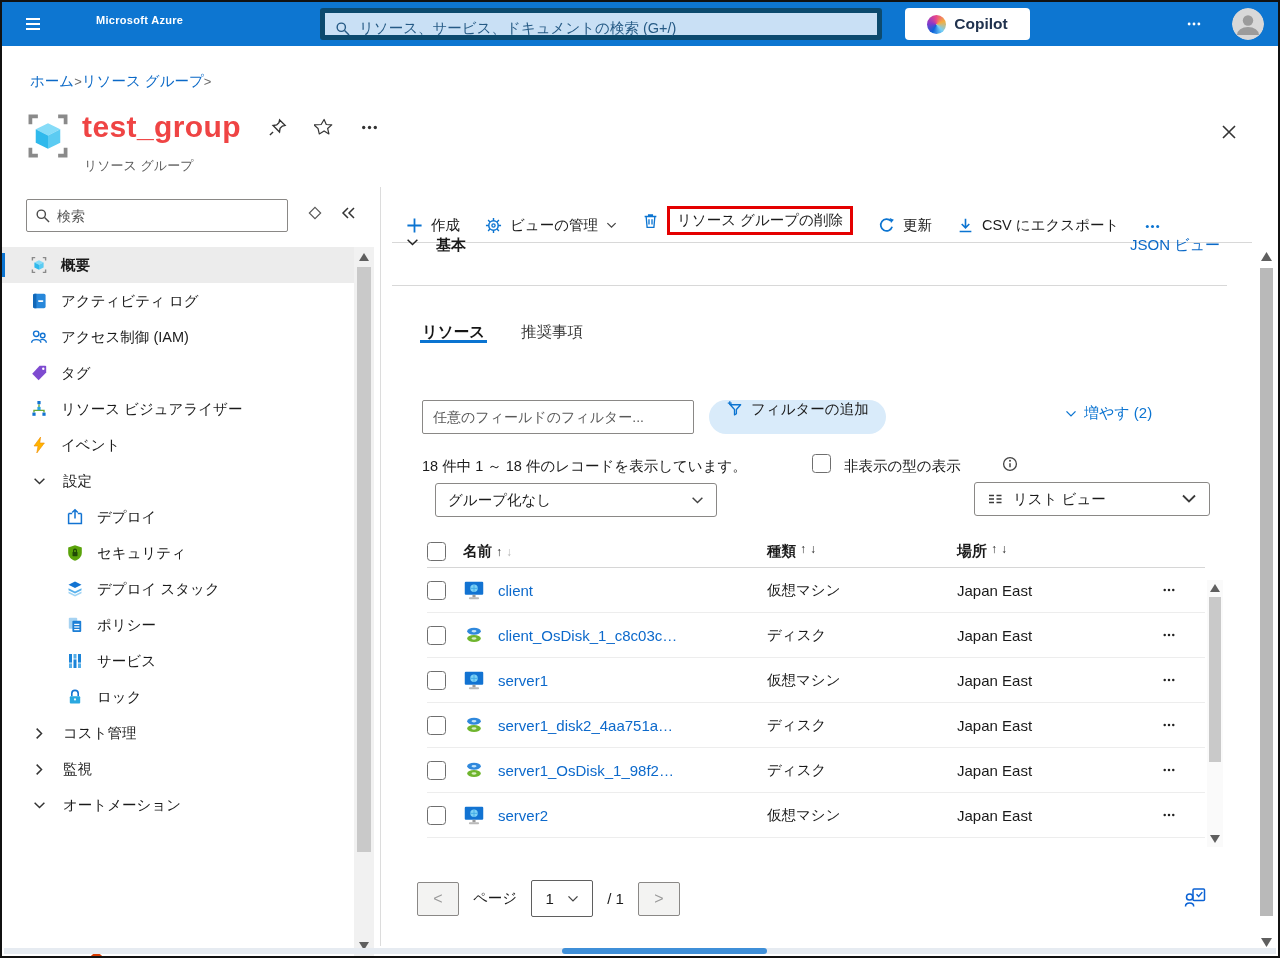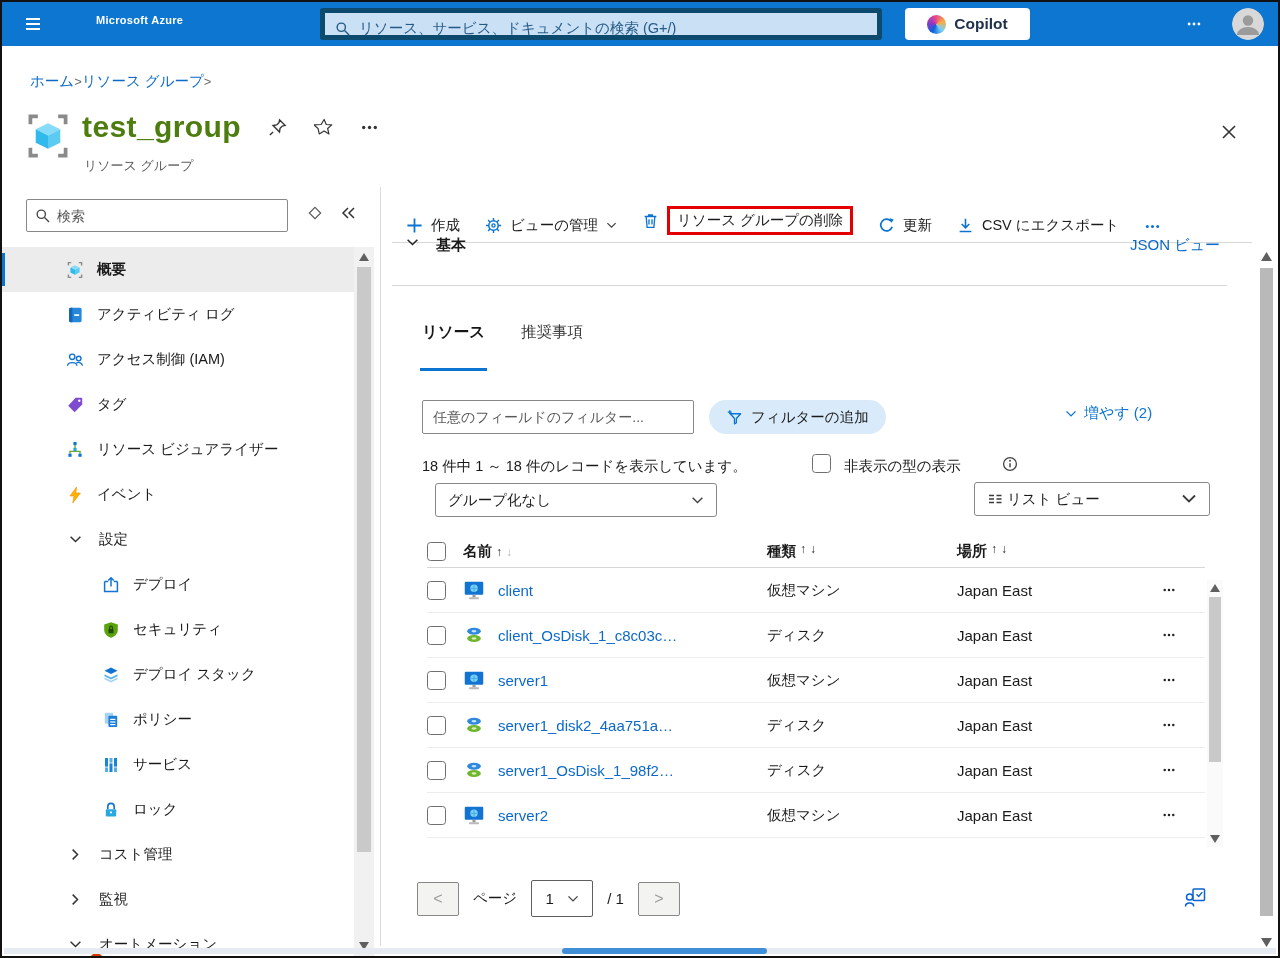--- a/index.html
+++ b/index.html
@@ -21,35 +21,35 @@
   #copilot-btn span{font-size:15.5px;font-weight:bold;color:#20324e;}
   #topbar-more{position:absolute;left:1180px;top:14px;width:24px;height:16px;color:#fff;cursor:pointer;}
   #avatar{position:absolute;left:1230px;top:6px;width:32px;height:32px;border-radius:50%;overflow:hidden;cursor:pointer;}
 
   
   #breadcrumb{position:absolute;left:28px;top:70px;display:flex;font-size:14.5px;align-items:center;}
   #breadcrumb a{color:#0b69c7;text-decoration:none;cursor:pointer;}
   #breadcrumb .sep{color:#6b6b6b;font-size:13px;}
   #title-icon{position:absolute;left:22px;top:110px;width:48px;height:48px;}
   #title-row{position:absolute;left:80px;top:108px;display:flex;align-items:center;gap:27px;}
-  #page-title{font-size:30px;font-weight:bold;color:#4d7c0f;letter-spacing:.4px;}
+  #page-title{font-size:30px;font-weight:bold;color:#ef4444;letter-spacing:.4px;}
   .title-act{width:19px;height:19px;color:#333;cursor:pointer;}
   #page-subtitle{position:absolute;left:82px;top:155px;font-size:13px;color:#5c5c5c;}
   #close-blade{position:absolute;left:1218px;top:121px;width:18px;height:18px;color:#333;cursor:pointer;}
 
   
   #sidebar{position:absolute;left:0;top:185px;width:378px;bottom:0;background:#fff;}
   #side-search{position:absolute;left:24px;top:12px;width:262px;height:33px;border:1px solid #8a8886;border-radius:2px;background:#fff;}
   #side-search .ic{position:absolute;left:8px;top:8px;width:15px;height:15px;color:#4a4a4a;}
   #side-search input{position:absolute;left:30px;top:0;width:228px;height:31px;border:none;outline:none;background:transparent;font-size:14px;font-family:inherit;color:#333;}
   #side-search input::placeholder{color:#555;opacity:1;}
   #side-diamond{position:absolute;left:306px;top:19px;width:14px;height:14px;color:#555;cursor:pointer;}
   #side-collapse{position:absolute;left:338px;top:18px;width:16px;height:16px;color:#333;cursor:pointer;}
   #side-nav{position:absolute;left:0;top:60px;width:352px;bottom:0;overflow:hidden;}
-  .side-item{position:relative;height:45px;display:flex;align-items:center;cursor:pointer;font-size:14.5px;color:#1a1a1a;padding-left:36px;}
+  .side-item{position:relative;height:36px;display:flex;align-items:center;cursor:pointer;font-size:14.5px;color:#1a1a1a;}
   .side-item .s-ic{width:18px;height:18px;margin-left:28px;margin-right:13px;flex:0 0 auto;}
   .side-item.grp .s-ch{width:13px;height:13px;margin-left:31px;margin-right:17px;color:#333;}
   .side-item.sub .s-ic{margin-left:64px;}
   .side-item.sel{background:#ececec;font-weight:bold;}
   .side-item.sel::before{content:"";position:absolute;left:0;top:6px;bottom:6px;width:3px;background:#0b74d1;}
   #side-scroll{position:absolute;left:352px;top:60px;width:20px;bottom:0;background:#f1f1f1;}
   #side-scroll .arr{position:absolute;left:5px;width:10px;height:8px;color:#5f5f5f;}
   #side-scroll .thumb{position:absolute;left:3px;top:20px;width:14px;height:585px;background:#c9c9c9;cursor:pointer;}
   #cutoff-red{position:absolute;left:88px;top:951px;width:13px;height:7px;background:#d83b01;border-radius:7px 7px 0 0;}
 
@@ -63,39 +63,39 @@
   .tb-item .boxed{border:3px solid #e40000;padding:2px 7px;}
   #divider1{position:absolute;left:390px;top:240px;width:860px;height:1px;background:#d8d8d8;}
   #essentials-row{position:absolute;left:404px;top:234px;width:814px;height:36px;display:flex;gap:7px;}
   #essentials-row .e-ch{width:13px;height:13px;color:#222;margin-right:10px;cursor:pointer;}
   #essentials-label{font-size:15px;font-weight:bold;}
   #json-view{margin-left:auto;font-size:15px;color:#0b69c7;cursor:pointer;}
   #divider2{position:absolute;left:390px;top:283px;width:835px;height:1px;background:#d8d8d8;}
 
   
   #tabs{position:absolute;left:420px;top:320px;display:flex;gap:36px;}
-  .tab{font-size:15.5px;cursor:pointer;padding-bottom:28px;position:relative;color:#3d3d3d;}
+  .tab{font-size:15.5px;cursor:pointer;padding-bottom:0;position:relative;color:#3d3d3d;}
   .tab.active{font-weight:bold;color:#161616;}
   .tab.active::after{content:"";position:absolute;left:-2px;right:-2px;bottom:0;height:3px;background:#0b74d1;}
 
   
   #filter-input{position:absolute;left:420px;top:398px;width:272px;height:34px;border:1px solid #8a8886;border-radius:2px;font-size:14px;padding:0 10px;outline:none;font-family:inherit;color:#333;}
   #filter-input::placeholder{color:#595959;opacity:1;}
-  #add-filter{position:absolute;left:707px;top:398px;height:34px;padding:0 17px;border-radius:17px;background:#d9ebfa;display:flex;align-items:center;gap:8px;font-size:14.5px;cursor:pointer;}
+  #add-filter{position:absolute;left:707px;top:398px;height:34px;padding:0 17px;border-radius:17px;background:#d9ebfa;display:flex;gap:8px;font-size:14.5px;cursor:pointer;}
   #add-filter .ic{width:17px;height:17px;}
   #expand-link{position:absolute;left:1063px;top:402px;display:flex;align-items:center;gap:7px;color:#0b74d1;font-size:15px;cursor:pointer;}
   #expand-link .ic{width:12px;height:12px;}
 
   
   #record-summary{position:absolute;left:420px;top:455px;font-size:14.5px;}
   .checkbox{width:19px;height:19px;border:1.6px solid #6f6f6f;border-radius:3.5px;background:#fff;cursor:pointer;flex:0 0 auto;}
   #hidden-cb{position:absolute;left:810px;top:452px;}
   #hidden-label{position:absolute;left:842px;top:455px;font-size:14.5px;}
   #hidden-info{position:absolute;left:1000px;top:454px;width:16px;height:16px;color:#444;cursor:pointer;}
-  .selectbox{position:absolute;height:34px;border:1px solid #8a8886;border-radius:3px;background:#fff;display:flex;align-items:center;padding:0 12px;font-size:14.5px;cursor:pointer;gap:4px;}
+  .selectbox{position:absolute;height:34px;border:1px solid #8a8886;border-radius:3px;background:#fff;display:flex;align-items:center;padding:0 12px;font-size:14.5px;cursor:pointer;gap:10px;}
   .selectbox .chev{margin-left:auto;width:13px;height:13px;color:#444;}
   #group-select{left:433px;top:481px;width:282px;}
   #view-select{left:972px;top:480px;width:236px;}
   #view-select .ic{width:16px;height:16px;color:#3a3a3a;}
 
   
   #table{position:absolute;left:425px;top:534px;width:778px;}
   .trow{display:flex;align-items:center;height:45px;border-bottom:1px solid #ededed;}
   #thead{height:32px;border-bottom:1px solid #d6d6d6;font-weight:bold;font-size:14.5px;}
   .c-cb{width:36px;flex:0 0 auto;}

